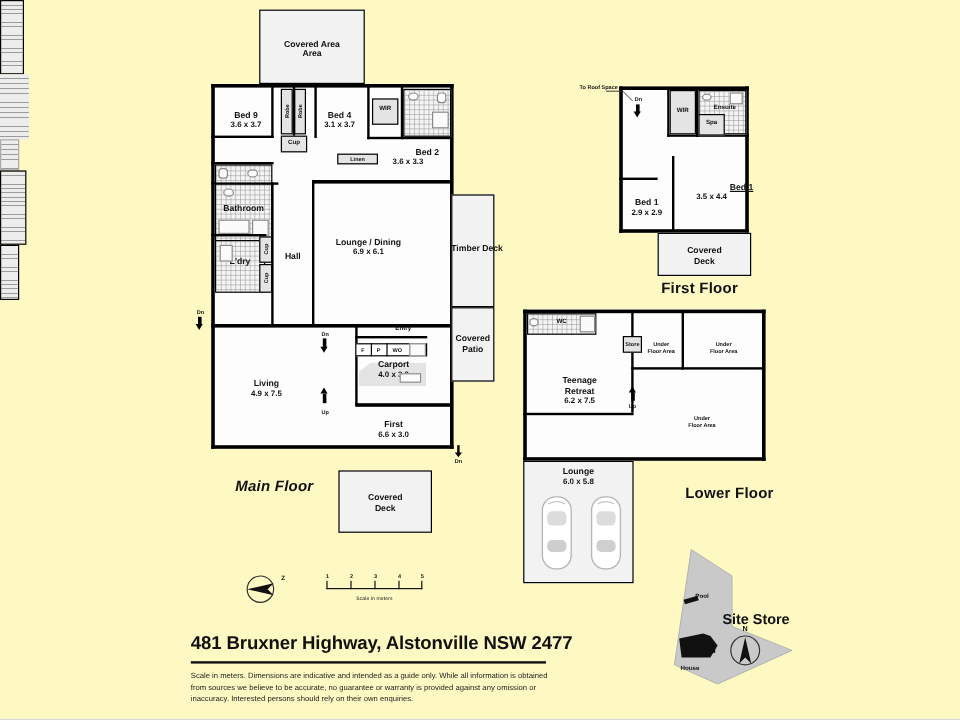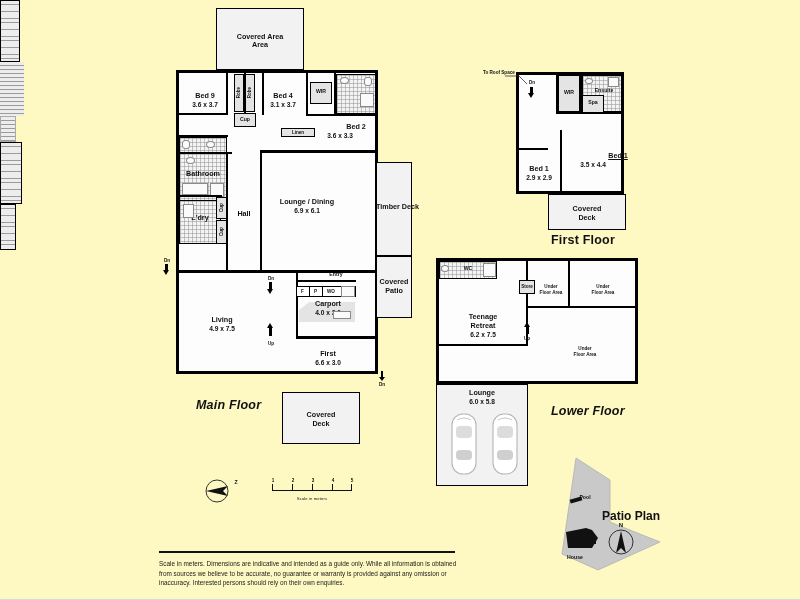--- a/index.html
+++ b/index.html
@@ -375,37 +375,37 @@
       <rect x="6" y="38" width="16" height="10" rx="4" fill="#cfcfcf"></rect>
       <path d="M7 8 Q14 4 21 8" stroke="#c5c5c5" fill="none" stroke-width="1"></path>
     </svg>
     <svg style="position:absolute;left:491px;top:412px;" width="28" height="64" viewBox="0 0 28 64">
       <rect x="2" y="2" width="24" height="60" rx="11" fill="#fff" stroke="#b5b5b5" stroke-width="1.1"></rect>
       <rect x="6" y="14" width="16" height="12" rx="4" fill="#dcdcdc"></rect>
       <rect x="6" y="38" width="16" height="10" rx="4" fill="#cfcfcf"></rect>
       <path d="M7 8 Q14 4 21 8" stroke="#c5c5c5" fill="none" stroke-width="1"></path>
     </svg>
 
-    <div class="floor-title" style="left:551px;top:404px;font-style:italic;">Lower Floor</div>
+    <div class="floor-title" style="left:571px;top:404px;">Lower Floor</div>
   </div>
 
   <div>
     <svg style="position:absolute;left:552px;top:450px;" width="110" height="125" viewBox="0 0 110 125">
       <path d="M24 8 L58 30 L58 72 L108 92 L46 120 L10 104 Z" fill="#c9c9c9" stroke="#b0b0b0" stroke-width="0.8"></path>
       <rect x="18" y="48" width="12" height="4" transform="rotate(-16 24 50)" fill="#111"></rect>
       <path d="M14 82 L34 78 L40 80 L46 88 L40 98 L16 98 Z" fill="#111"></path>
       <rect x="20" y="86" width="24" height="8" fill="#111"></rect>
     </svg>
     <div class="lbl tiny" style="left:572px;top:495px;width:26px;">
       <span>Pool</span>
     </div>
     <div class="lbl tiny" style="left:558px;top:555px;width:34px;">
       <span>House</span>
     </div>
-    <div class="site-cap" style="position:absolute;left:602px;top:509px;">Patio Plan</div>
+    <div class="site-cap" style="position:absolute;left:602px;top:509px;">Site Store</div>
     <div class="n-cap" style="position:absolute;left:613px;top:522px;width:16px;">N</div>
     <svg style="position:absolute;left:608px;top:528px;" width="26" height="28" viewBox="0 0 26 28">
       <circle cx="13" cy="14" r="12" fill="none" stroke="#333" stroke-width="1"></circle>
       <path d="M13 3 L18 25 L13 20 L8 25 Z" fill="#111"></path>
     </svg>
   </div>
 
   <div class="compass" style="left:204px;top:478px;">
     <svg width="34" height="26" viewBox="0 0 34 26">
       <circle cx="13" cy="13" r="11" fill="none" stroke="#333" stroke-width="1"></circle>
@@ -426,17 +426,20 @@
       <div style="position:absolute;left:79px;top:2px;width:1px;height:7px;background:#111;"></div>
       <div class="lbl tiny2" style="left:-4px;top:-4px;width:10px;"><span>1</span></div>
       <div class="lbl tiny2" style="left:16px;top:-4px;width:10px;"><span>2</span></div>
       <div class="lbl tiny2" style="left:36px;top:-4px;width:10px;"><span>3</span></div>
       <div class="lbl tiny2" style="left:56px;top:-4px;width:10px;"><span>4</span></div>
       <div class="lbl tiny2" style="left:75px;top:-4px;width:10px;"><span>5</span></div>
     </div>
     <div class="scale-cap" style="margin-top:2px;">Scale in meters</div>
   </div>
 
+  <div class="title-block" style="left:159px;top:528px;">
+    <div class="addr">481 Bruxner Highway, Alstonville NSW 2477</div>
+  </div>
   <div class="rule" style="left:159px;top:551px;width:296px;height:1.6px;"></div>
   <div class="disc" style="position:absolute;left:159px;top:559px;width:300px;">Scale in meters. Dimensions are indicative and intended as a guide only. While all information is obtained from sources we believe to be accurate, no guarantee or warranty is provided against any omission or inaccuracy. Interested persons should rely on their own enquiries.</div>
 
   <div class="framebot"></div>
 </div>
 
 </body></html>

